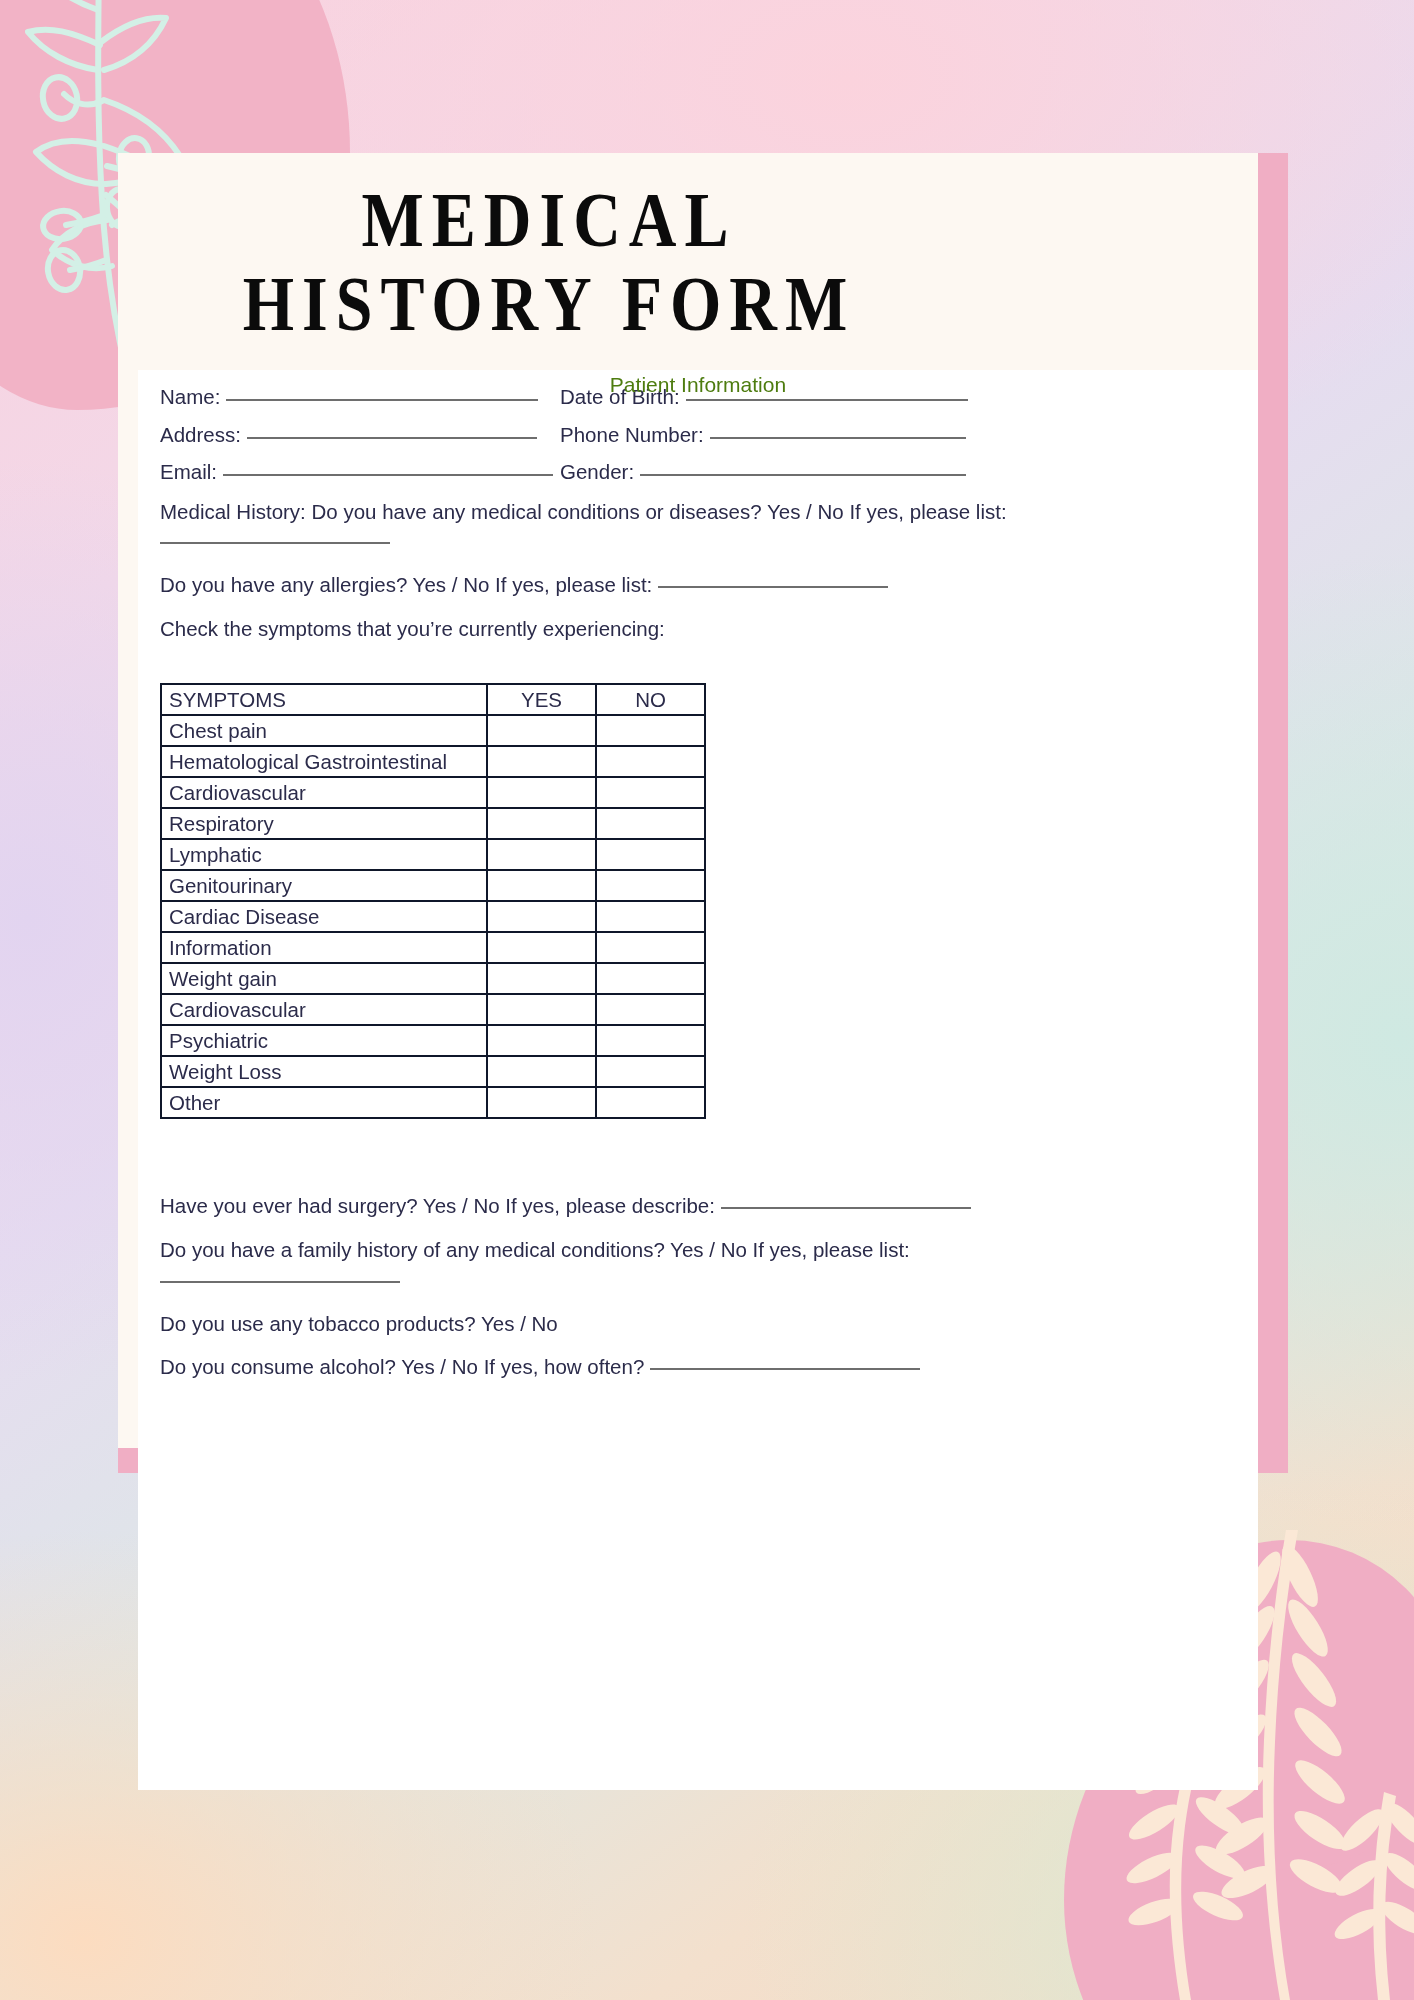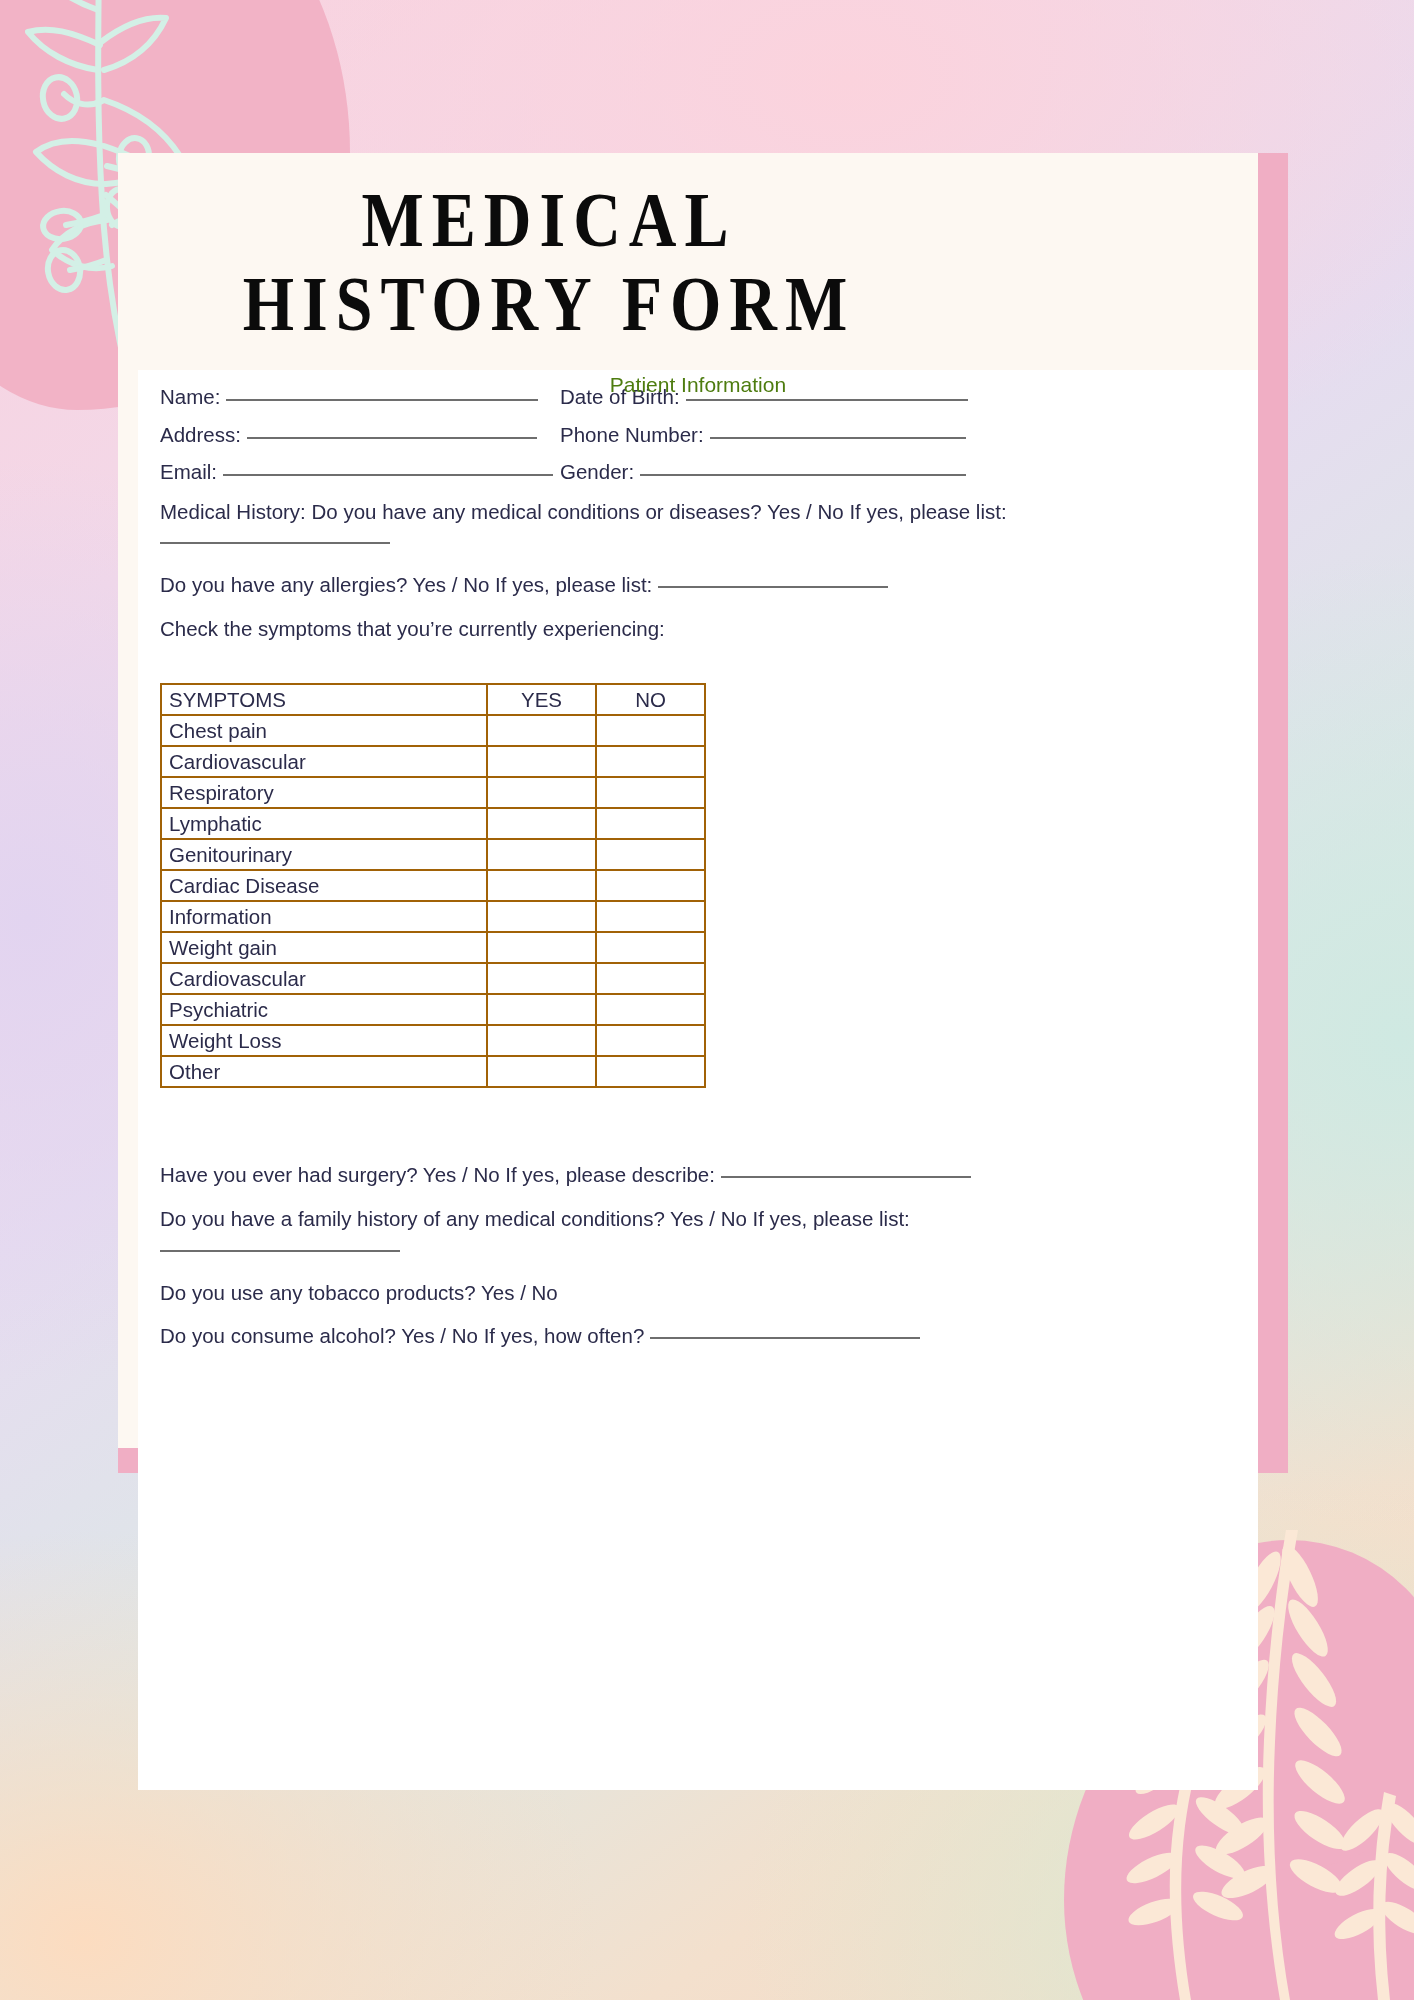--- a/index.html
+++ b/index.html
@@ -192,21 +192,21 @@
   .w-270 { width: 270px; }
 
   
   .tbl {
     margin-top: 40px;
     border-collapse: collapse;
     width: 531px;
     table-layout: fixed;
   }
   .tbl td, .tbl th {
-    border: 2px solid #a16207;
+    border: 2px solid #0f172a;
     height: 26px;
     padding: 1px 0 2px 7px;
     font-size: 20.5px;
     font-weight: normal;
     text-align: left;
     color: #2b2b4a;
     background: #ffffff;
   }
   .tbl .c-sym { width: 317px; }
   .tbl .c-yes { width: 107px; text-align: center; padding-left: 0; }
@@ -366,20 +366,25 @@
                 <th class="c-no">NO</th>
               </tr>
             </thead>
             <tbody>
               <tr>
                 <td class="c-sym">Chest pain</td>
                 <td class="c-yes"></td>
                 <td class="c-no"></td>
               </tr>
               <tr>
+                <td class="c-sym">Hematological  Gastrointestinal</td>
+                <td class="c-yes"></td>
+                <td class="c-no"></td>
+              </tr>
+              <tr>
                 <td class="c-sym">Cardiovascular</td>
                 <td class="c-yes"></td>
                 <td class="c-no"></td>
               </tr>
               <tr>
                 <td class="c-sym">Respiratory</td>
                 <td class="c-yes"></td>
                 <td class="c-no"></td>
               </tr>
               <tr>

